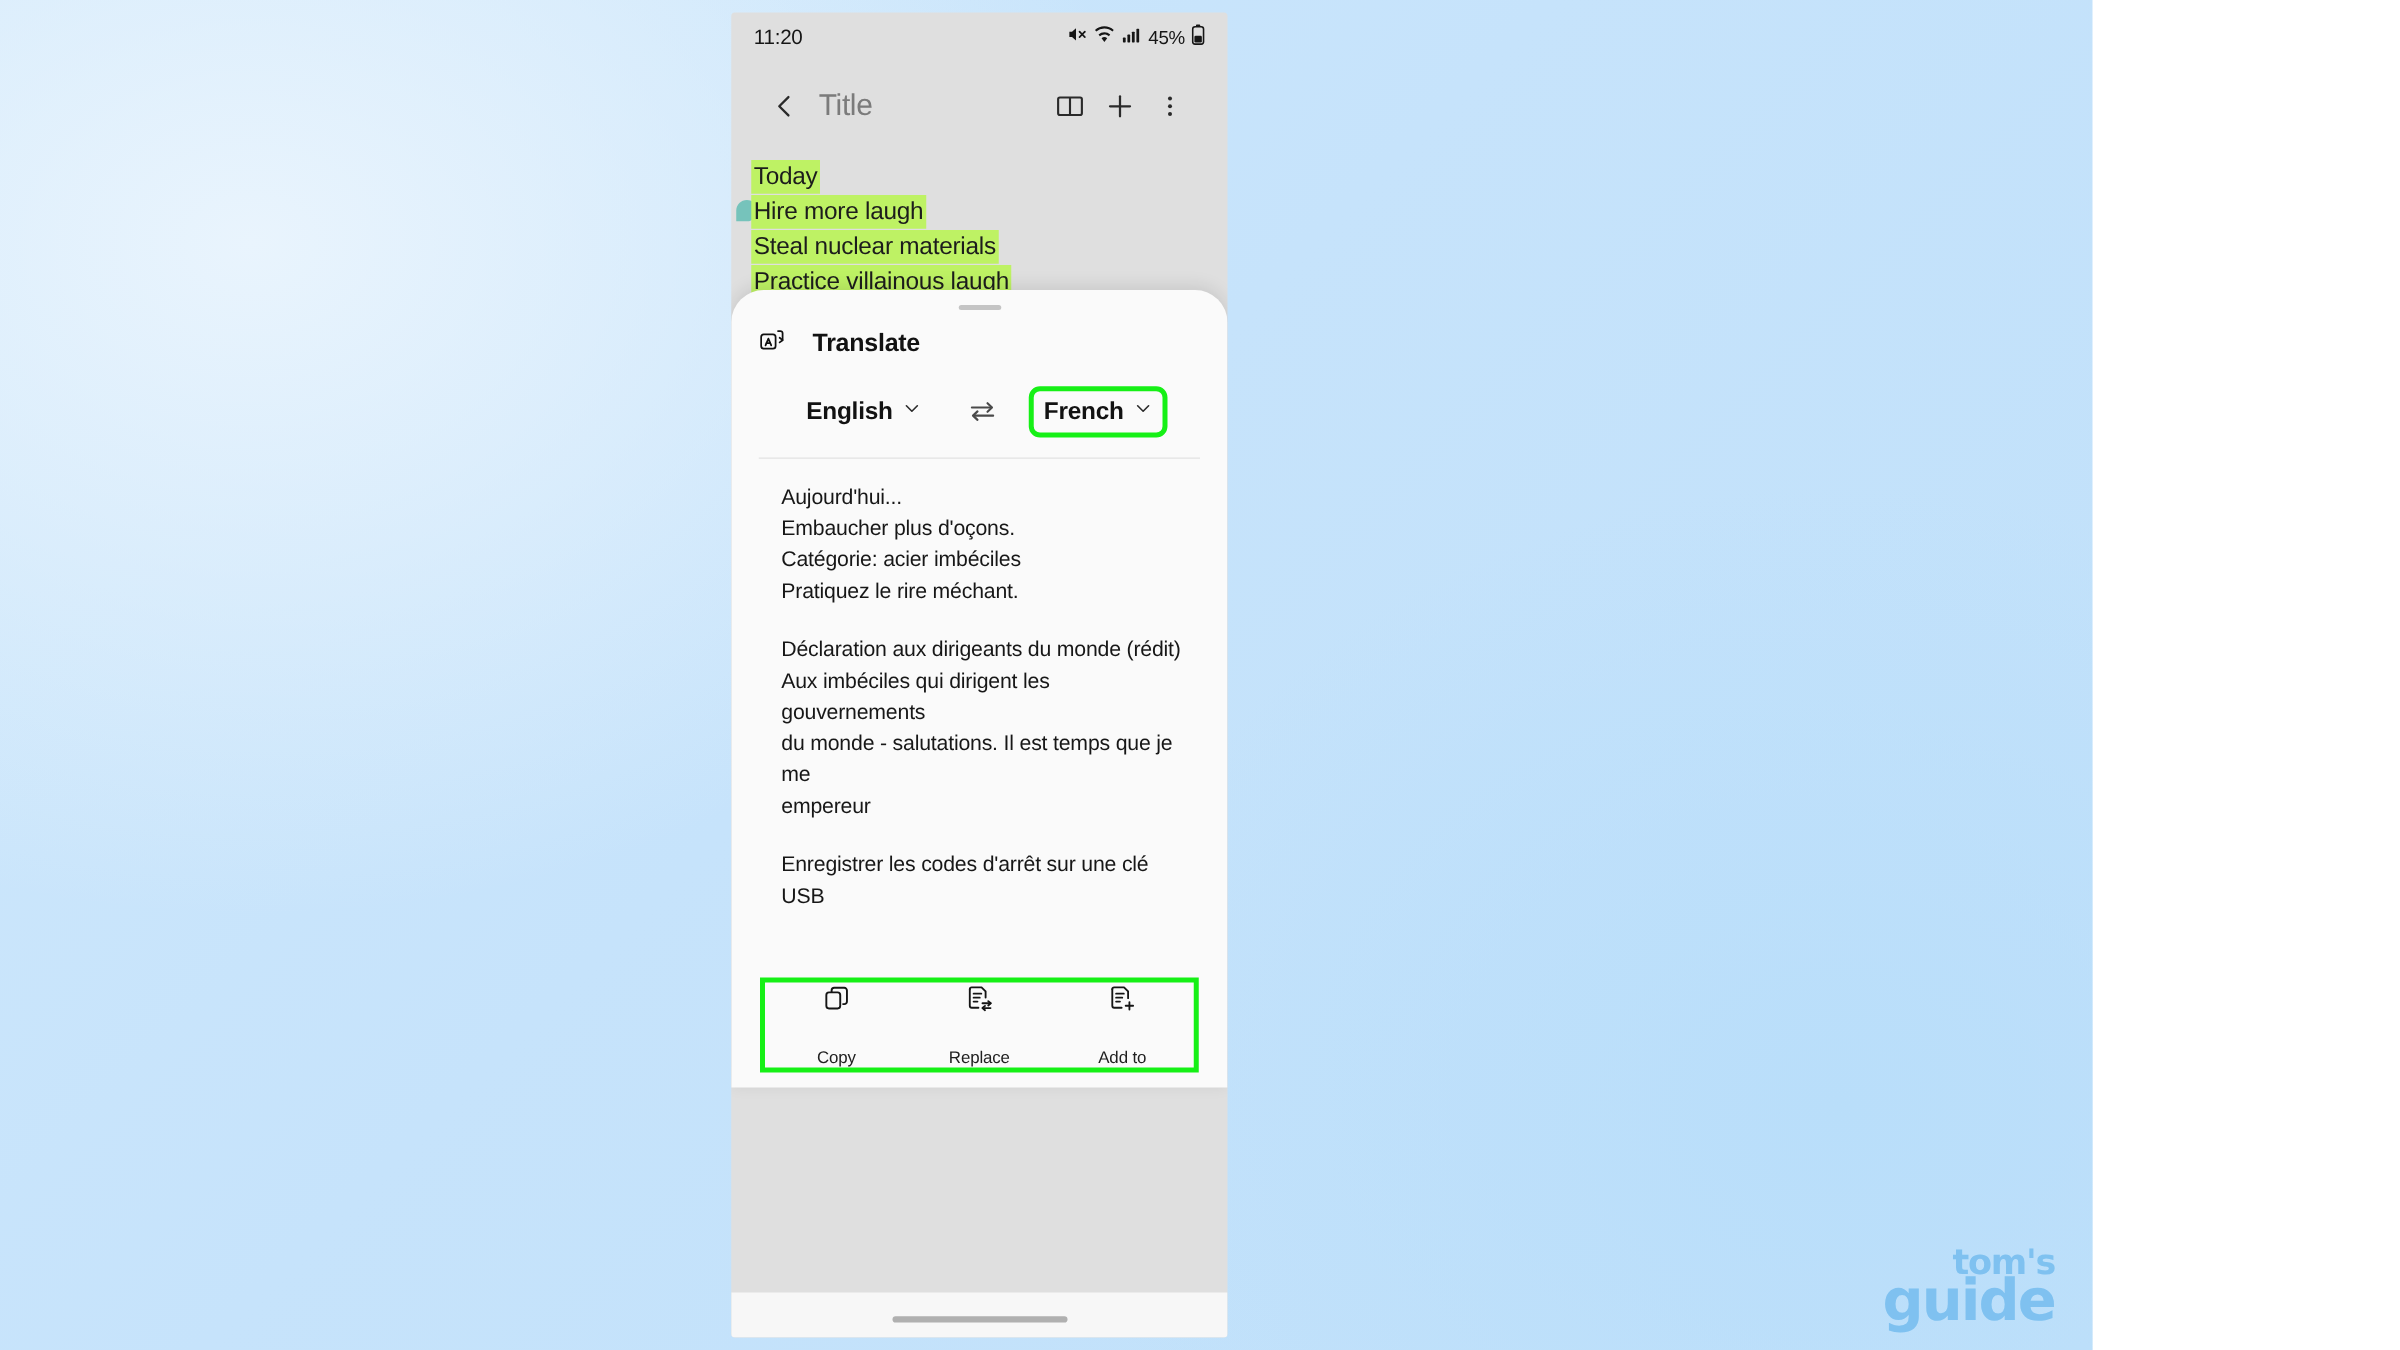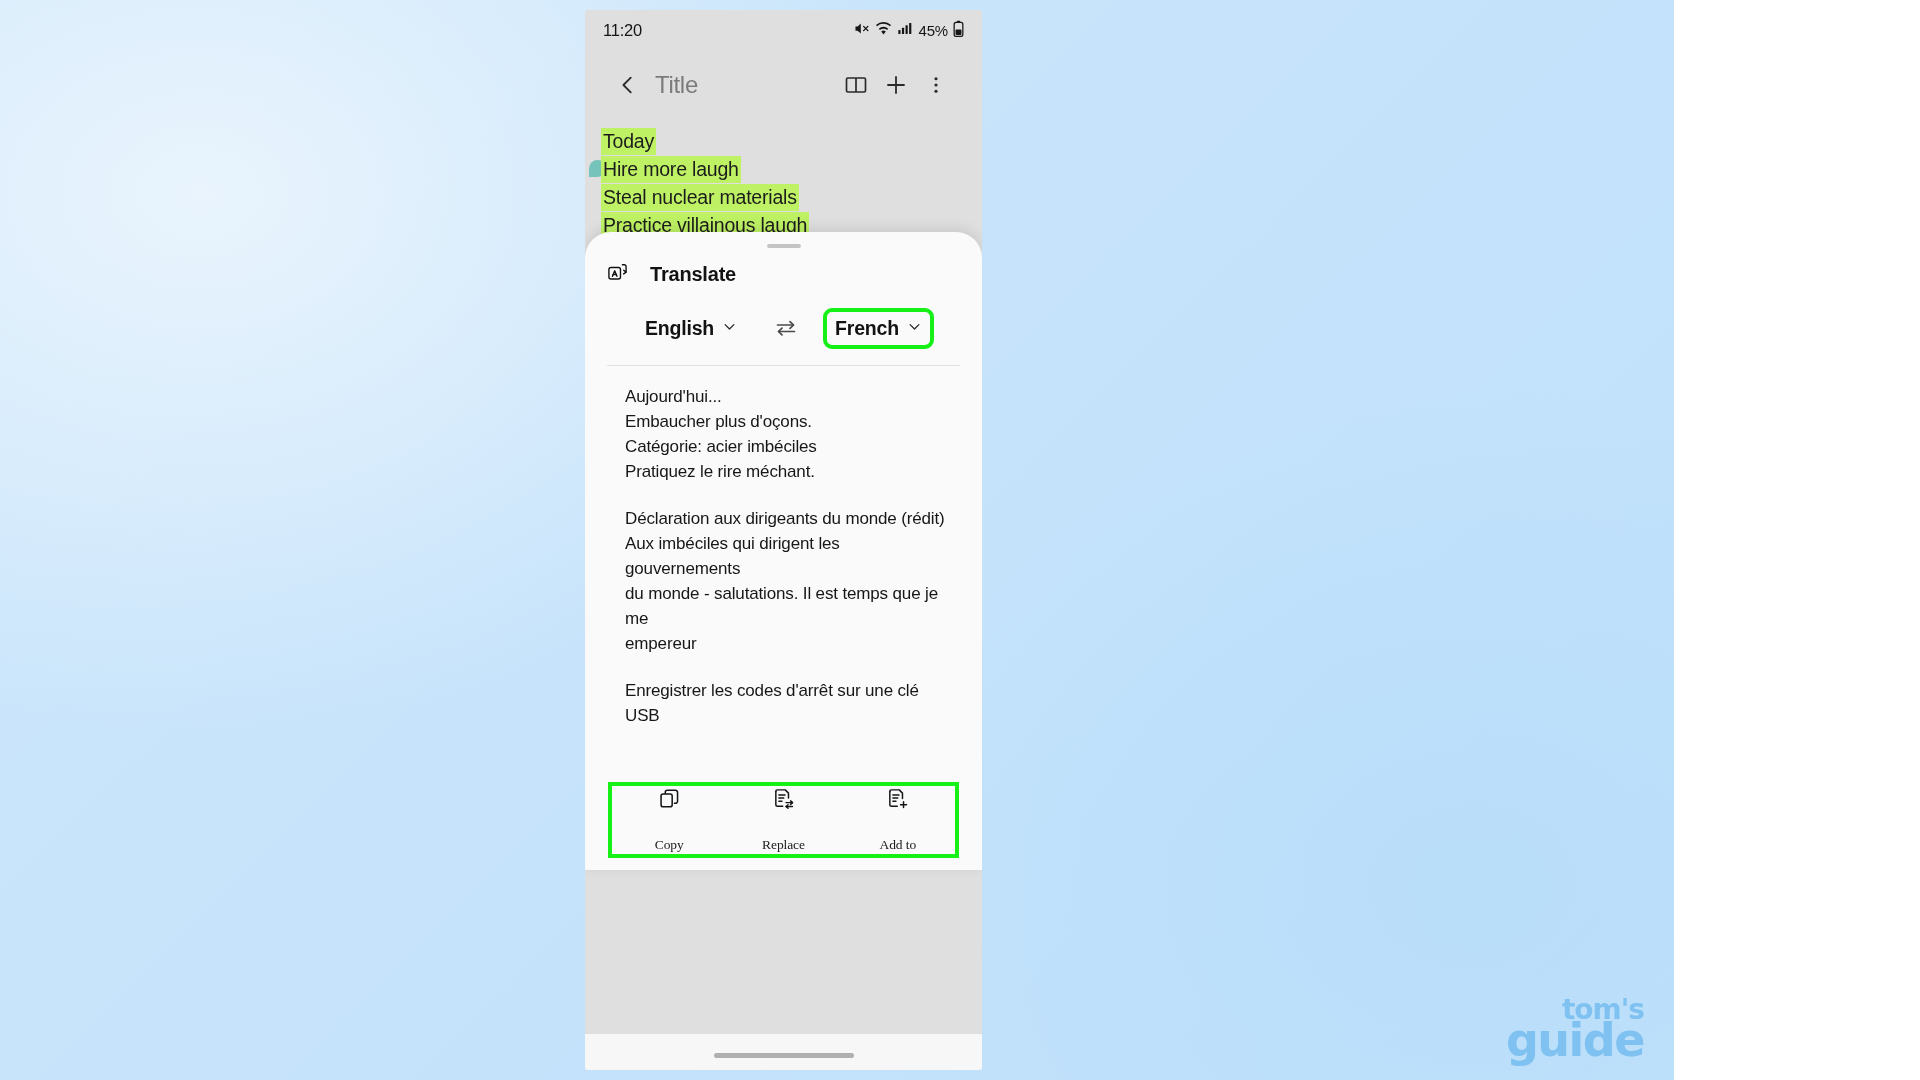--- a/index.html
+++ b/index.html
@@ -226,21 +226,20 @@
     display: flex;
     align-items: center;
     background: #fafafa;
   }
   .action {
     flex: 1;
     display: flex;
     flex-direction: column;
     align-items: center;
     gap: 23px;
-    font-family: Liberation Serif, serif;
   }
   .action-label {
     font-size: 13.5px;
     color: #202020;
     letter-spacing: -0.1px;
   }
 
   
   .home-bar {
     position: absolute;

